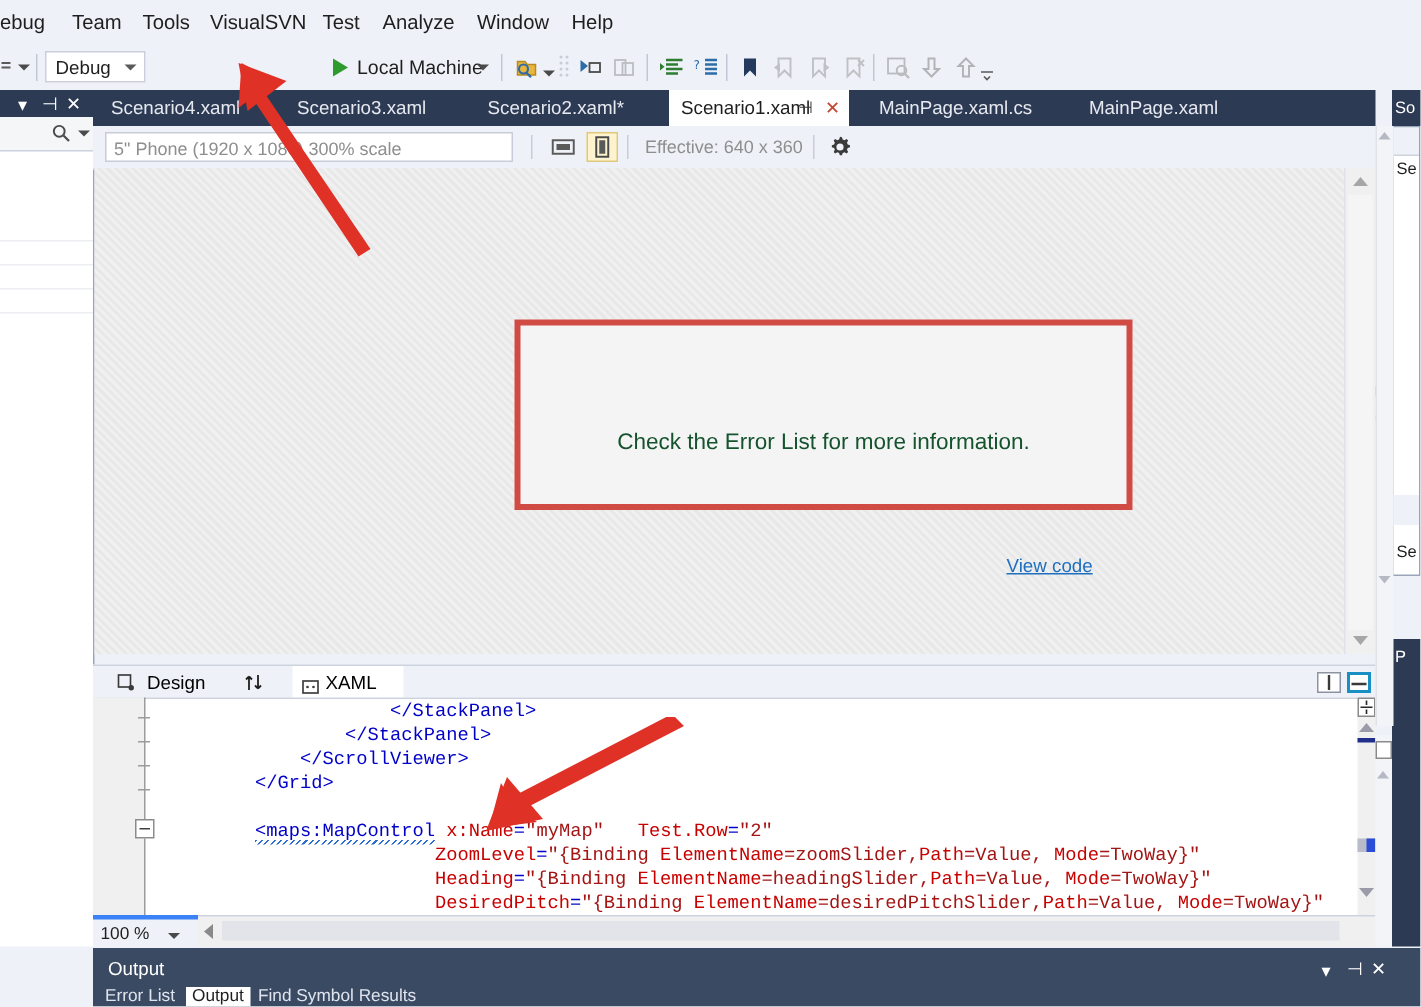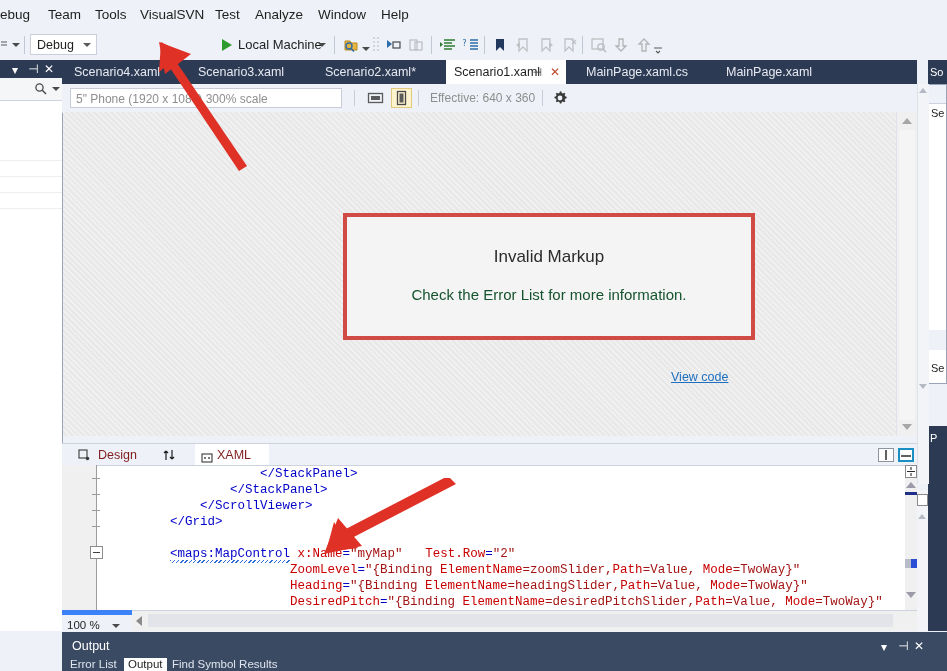--- a/index.html
+++ b/index.html
@@ -47,40 +47,40 @@
   }
   #errbox{position:absolute;left:280px;top:101px;width:412px;height:127px;background:#f4f4f4;border:4px solid #d14b45;box-sizing:border-box;}
   #errtitle{position:absolute;left:0;right:0;top:30px;text-align:center;font-size:17px;color:#2b2b2b;}
   #errsub{position:absolute;left:0;right:0;top:69px;text-align:center;font-size:15px;color:#14532d;}
   #viewcode{position:absolute;left:608px;top:258px;font-size:12.5px;color:#1f6fbf;text-decoration:underline;cursor:pointer;}
   #dscroll{left:896px;top:112px;width:20px;height:324px;background:#f0f0f0;border-left:1px solid #dfe2e9;}
   .sb-arrow-up{position:absolute;left:5px;width:0;height:0;border-left:5px solid transparent;border-right:5px solid transparent;border-bottom:6px solid #a6a6a6;}
   .sb-arrow-dn{position:absolute;left:5px;width:0;height:0;border-left:5px solid transparent;border-right:5px solid transparent;border-top:6px solid #a6a6a6;}
   
   #switchbar{left:62px;top:443px;width:855px;height:22px;background:#eef1f7;border-top:1px solid #cdd3de;}
-  .swtab{position:absolute;top:0;height:22px;line-height:22px;font-size:12.5px;color:#7f1d1d;white-space:nowrap;padding:0 6px;}
+  .swtab{position:absolute;top:0;height:22px;line-height:22px;font-size:12.5px;color:#000000;white-space:nowrap;padding:0 6px;}
   .swtab.sel{background:#fff;}
   .splitbtn{position:absolute;top:4px;width:16px;height:14px;border:1px solid #8d93a0;background:#fff;box-sizing:border-box;}
   .splitbtn.sel{border:2px solid #1a8fc4;}
   
   #editor{left:62px;top:465px;width:855px;height:145px;background:#fff;border-top:1px solid #cdd3de;}
   #outline{left:62px;top:465px;width:34px;height:145px;background:#f0f0f0;border-right:0;}
   #outlineline{left:96px;top:465px;width:1px;height:145px;background:#9c9c9c;}
   .otick{position:absolute;left:92px;width:8px;height:1px;background:#9c9c9c;}
   #obox{position:absolute;left:84px;top:80px;width:13px;height:13px;border:1px solid #8c8c8c;background:#fff;box-sizing:border-box;}
   #obox:after{content:"";position:absolute;left:2px;top:5px;width:7px;height:1px;background:#404040;}
   .code{position:absolute;font-family:"Liberation Mono","DejaVu Sans Mono",monospace;font-size:12.5px;white-space:pre;line-height:16px;}
   .c-blue{color:#0000c8;}
   .c-red{color:#c80000;}
   .c-dkred{color:#a31515;}
   .c-black{color:#000;}
   .squig{position:absolute;height:3px;
     background:repeating-linear-gradient(135deg,#2b6cd4 0 1px,transparent 1px 3px);}
   
-  #ezoom{left:62px;top:610px;width:70px;height:20px;background:#eef1f7;border-top:5px solid #3b82f6;}
+  #ezoom{left:62px;top:610px;width:70px;height:20px;background:#eef1f7;border-top:3px solid #3b82f6;}
   #ezoom span{position:absolute;left:5px;top:4px;font-size:11.5px;color:#1e1e1e;}
   #ehbar{left:132px;top:610px;width:785px;height:20px;background:#f0f0f0;border-top:1px solid #cdd3de;}
   #evbar{left:905px;top:465px;width:12px;height:145px;background:#f0f0f0;}
   
   #outputwin{left:62px;top:632px;width:885px;height:39px;background:#3b4a63;}
   #outputtitle{position:absolute;left:10px;top:7px;font-size:12.5px;color:#fff;}
   #outputtabs{position:absolute;left:0;top:26px;height:13px;width:885px;}
   .otab{position:absolute;top:0;font-size:11.5px;color:#dfe4ee;white-space:nowrap;line-height:13px;}
   .otab.sel{background:#fff;color:#1e1e1e;padding:0 4px;}
   
@@ -293,21 +293,20 @@
   <div class="abs" style="left:489px;top:5px;width:18px;height:18px;">
     <svg width="18" height="18" viewBox="0 0 18 18">
       <path d="M9 2.2 l1.3 .25 .5 1.5 1.2 .5 1.4-.75 1 1 -.75 1.4 .5 1.2 1.5 .5 0 1.4 -1.5 .5 -.5 1.2 .75 1.4 -1 1 -1.4-.75 -1.2 .5 -.5 1.5 -1.4 0 -.5-1.5 -1.2-.5 -1.4 .75 -1-1 .75-1.4 -.5-1.2 -1.5-.5 0-1.4 1.5-.5 .5-1.2 -.75-1.4 1-1 1.4 .75 1.2-.5 .5-1.5z" fill="#3a3a3a"></path>
       <circle cx="9" cy="9" r="2.4" fill="#eef1f7"></circle>
     </svg>
   </div>
 </div>
 
 <div class="abs" id="surface">
   <div id="errbox">
-    <div id="errtitle">Invalid Markup</div>
     <div id="errsub">Check the Error List for more information.</div>
   </div>
   <div id="viewcode">View code</div>
 </div>
 <div class="abs" id="dscroll">
   <div class="sb-arrow-up" style="top:6px;"></div>
   <div class="abs" style="left:2px;top:18px;width:16px;height:290px;background:#f5f5f5;"></div>
   <div class="sb-arrow-dn" style="top:312px;"></div>
 </div>
 

